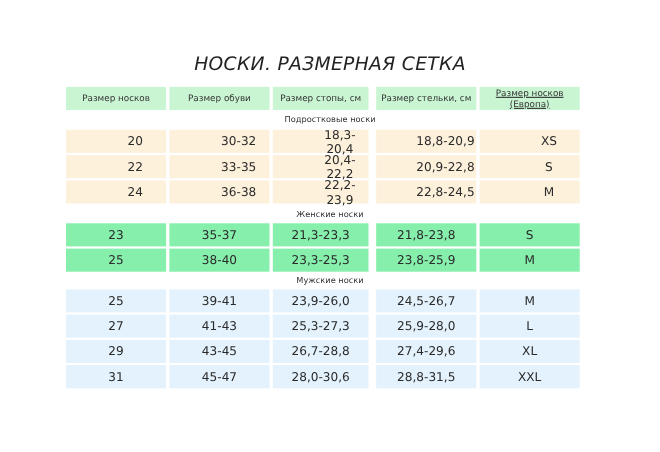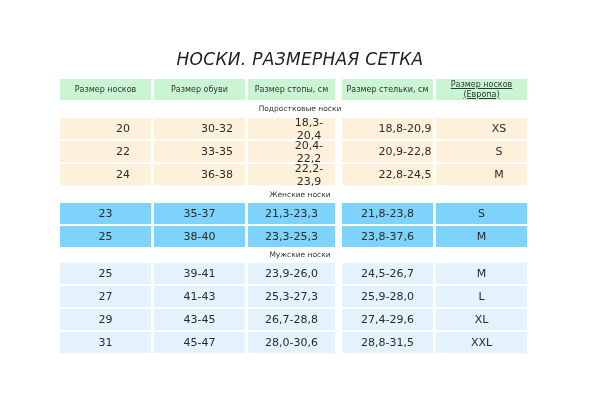--- a/index.html
+++ b/index.html
@@ -10,21 +10,21 @@
   .row { position:absolute; left:60px; height:21px; }
   .cell { position:absolute; top:0; height:100%; display:flex; align-items:center;
           justify-content:center; text-align:center; box-sizing:border-box; }
   .c0 { left:0; width:91px; }
   .c1 { left:94px; width:91px; }
   .c2 { left:188px; width:87px; }
   .c3 { left:282px; width:91px; }
   .c4 { left:376px; width:91px; }
   .hdr .cell { background:#c9f5d3; font-size:8px; color:#333; line-height:10px; }
   .teen .cell { background:#fdf1dc; font-size:11px;padding-left:35px; }
-  .women .cell { background:#7dd3fc; font-size:11px; }
+  .women .cell { background:#86efac; font-size:11px; }
   .men .cell { background:#e3f2fc; font-size:11px; }
   .section { position:absolute; left:0; width:600px; text-align:center;
              font-size:7.5px; color:#333; }
 </style>
 </head>
 <body>
 
 <div class="title">НОСКИ. РАЗМЕРНАЯ СЕТКА</div>
 
 <div class="row hdr" style="top:79px;height:21px;">
@@ -65,21 +65,21 @@
   <div class="cell c0">23</div>
   <div class="cell c1">35-37</div>
   <div class="cell c2">21,3-23,3</div>
   <div class="cell c3">21,8-23,8</div>
   <div class="cell c4">S</div>
 </div>
 <div class="row women" style="top:226px;">
   <div class="cell c0">25</div>
   <div class="cell c1">38-40</div>
   <div class="cell c2">23,3-25,3</div>
-  <div class="cell c3">23,8-37,6</div>
+  <div class="cell c3">23,8-25,9</div>
   <div class="cell c4">M</div>
 </div>
 
 <div class="section" style="top:250px;">Мужские носки</div>
 
 <div class="row men" style="top:263px;">
   <div class="cell c0">25</div>
   <div class="cell c1">39-41</div>
   <div class="cell c2">23,9-26,0</div>
   <div class="cell c3">24,5-26,7</div>

